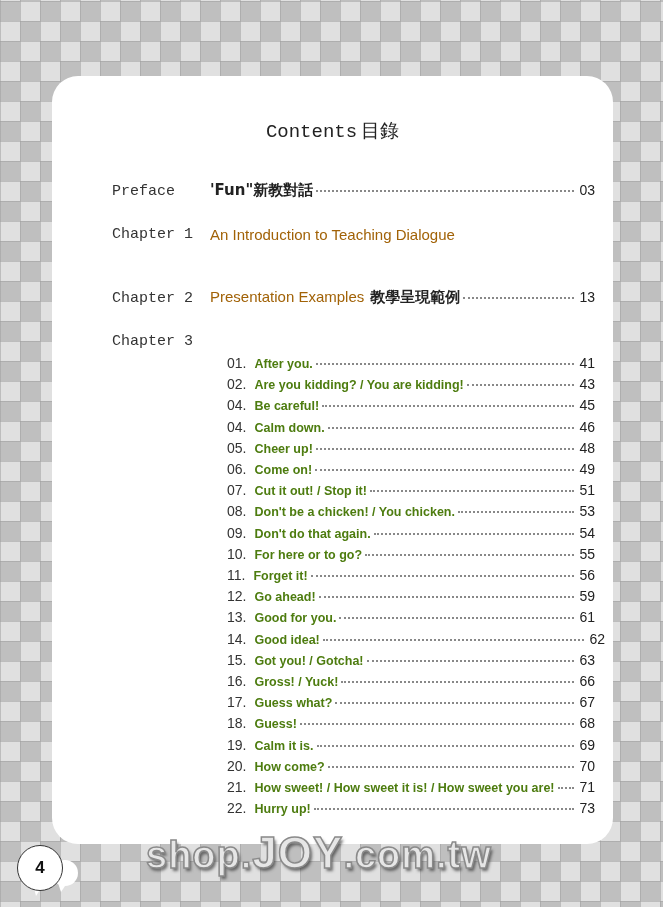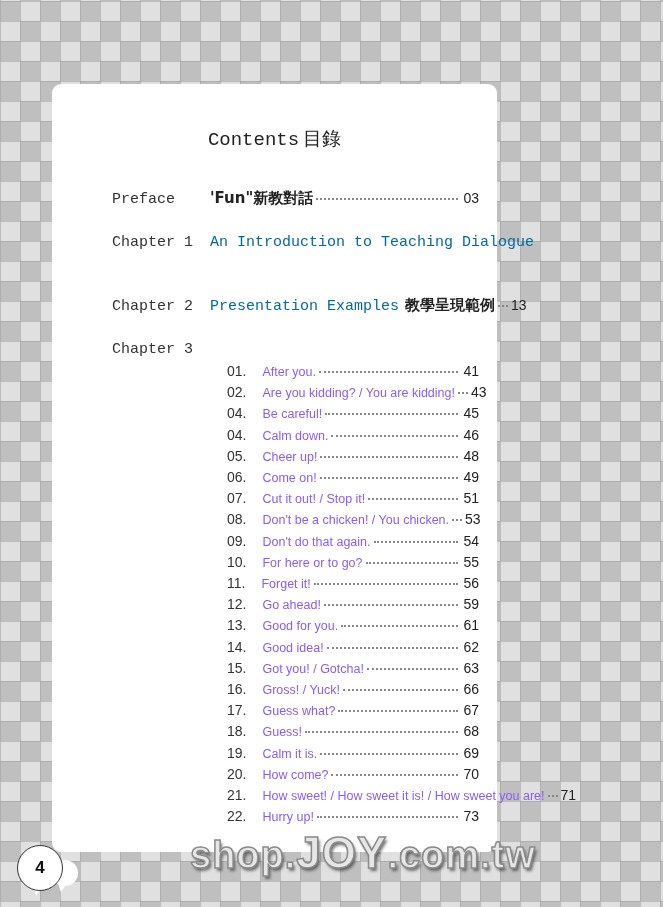--- a/index.html
+++ b/index.html
@@ -17,60 +17,59 @@
   .grid {
     position: absolute; inset: 0;
     background-image:
       linear-gradient(to right, rgba(160,160,160,0.55) 1px, transparent 1px),
       linear-gradient(to bottom, rgba(160,160,160,0.55) 1px, transparent 1px);
     background-size: 20px 20px;
     background-position: 0px 1px;
     pointer-events: none;
   }
   .panel {
-    position: absolute; left: 52px; top: 84px; width: 445px; height: 768px;
-    background: #ffffff; border-radius: 9px;
+    position: absolute; left: 52px; top: 76px; width: 561px; height: 768px;
+    background: #ffffff; border-radius: 26px;
   }
   .title {
     position: absolute; top: 42px; left: 0; width: 100%; text-align: center;
     font-family: "Liberation Mono", monospace; font-size: 19px; color: #222;
     letter-spacing: 0px;
   }
   .title .cjk { font-family: "DejaVu Sans", sans-serif; font-size: 19px; margin-left: 4px; }
   .row {
     position: absolute; left: 0; width: 100%; height: 20px;
     display: flex; align-items: flex-end;
   }
   .label {
     position: absolute; left: 60px; bottom: 2px;
     font-family: "Liberation Mono", monospace; font-size: 15px; color: #333;
   }
   .entry {
     position: absolute; left: 158px; right: 18px; bottom: 2px;
     display: flex; align-items: baseline;
   }
   .entry.sub { left: 175px; }
-  .en-mono { font-family: Liberation Mono, monospace; font-size: 15px; color: #0369a1; white-space: nowrap; }
+  .en-mono { font-family: Liberation Sans, sans-serif; font-size: 15px; color: #a16207; white-space: nowrap; }
   .cjk-title { font-family: "DejaVu Sans", sans-serif; font-size: 15px; font-weight: bold; color: #222; white-space: nowrap; margin-left: 6px; }
   .cjk-title.first { margin-left: 0; }
   .num { font-size: 14px; color: #333; white-space: nowrap; }
-  .txt { font-size: 12.5px; color: #8b5cf6; white-space: nowrap; margin-left: 16px; }
+  .txt { font-size: 12.5px; color: #4d7c0f; white-space: nowrap; margin-left: 8px; font-weight: bold; }
   .leader {
     flex: 1; margin: 0 3px; border-bottom: 2px dotted #888; height: 0; position: relative; top: -3px;
     min-width: 10px;
   }
   .page { font-size: 14px; color: #222; white-space: nowrap; width: 18px; text-align: right; }
   .line2 { position: absolute; left: 158px; bottom: 2px; }
   .footer-url {
     position: absolute; left: 146px; top: 828px;
     font-family: "Liberation Sans", sans-serif; font-weight: bold; font-size: 38px;
     color: #e6e6e6; letter-spacing: 1px;
     -webkit-text-stroke: 1.5px #8a8a8a;
     text-shadow: 2px 3px 3px rgba(60,60,60,0.7);
-    margin-left: 44px;
   }
   .footer-url .big { font-size: 44px; }
   .bubble {
     position: absolute; left: 17px; top: 845px; width: 44px; height: 44px;
     background: #fff; border: 1.5px solid #333; border-radius: 50%;
     display: flex; align-items: center; justify-content: center;
     font-family: "Liberation Sans", sans-serif; font-weight: bold; font-size: 17px; color: #111;
   }
   .bubble-tail {
     position: absolute; left: 32px; top: 880px; width: 0; height: 0;
@@ -223,21 +222,21 @@
         </div>
       </div>
       <div class="row" style="top: 531.4px;">
         <div class="entry sub">
           <span class="num">13.</span>
           <span class="txt">Good for you.</span>
           <span class="leader"></span>
           <span class="page">61</span>
         </div>
       </div>
-      <div class="row" style="top: 552.6px;">
+      <div class="row" style="top: 552.6px; padding-left: 10px;">
         <div class="entry sub">
           <span class="num">14.</span>
           <span class="txt">Good idea!</span>
           <span class="leader"></span>
           <span class="page">62</span>
         </div>
       </div>
       <div class="row" style="top: 573.8px;">
         <div class="entry sub">
           <span class="num">15.</span>

